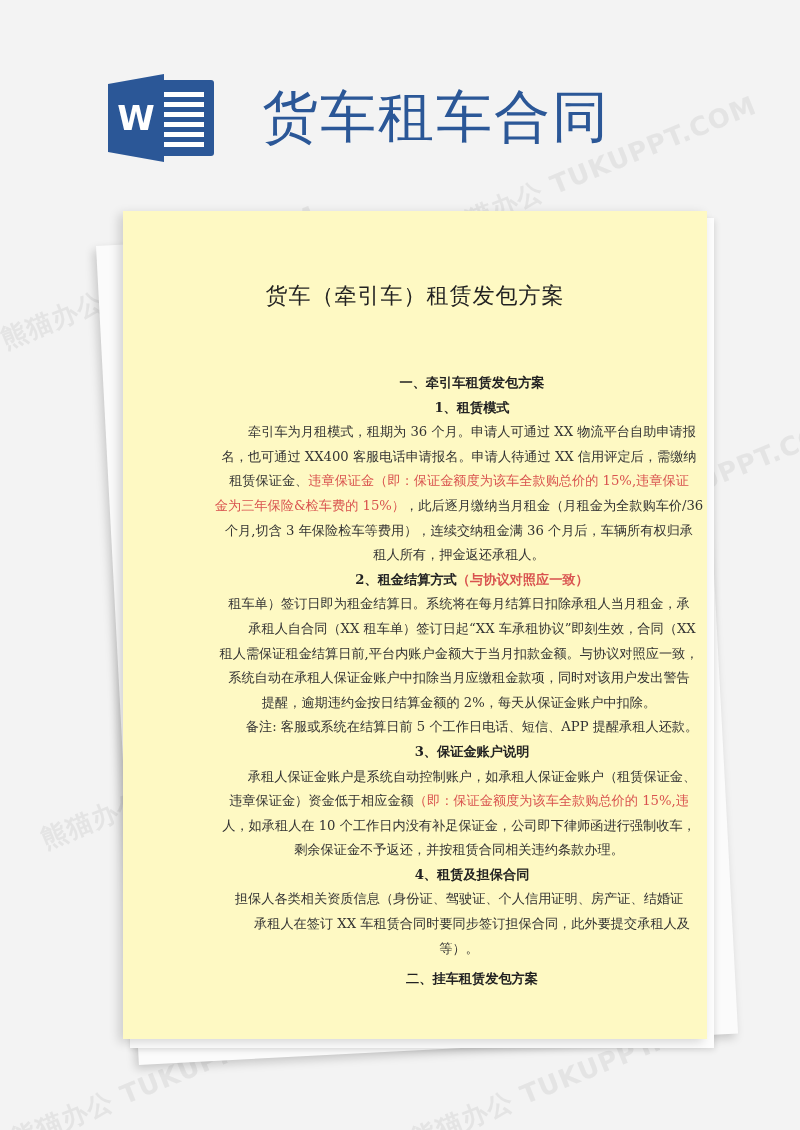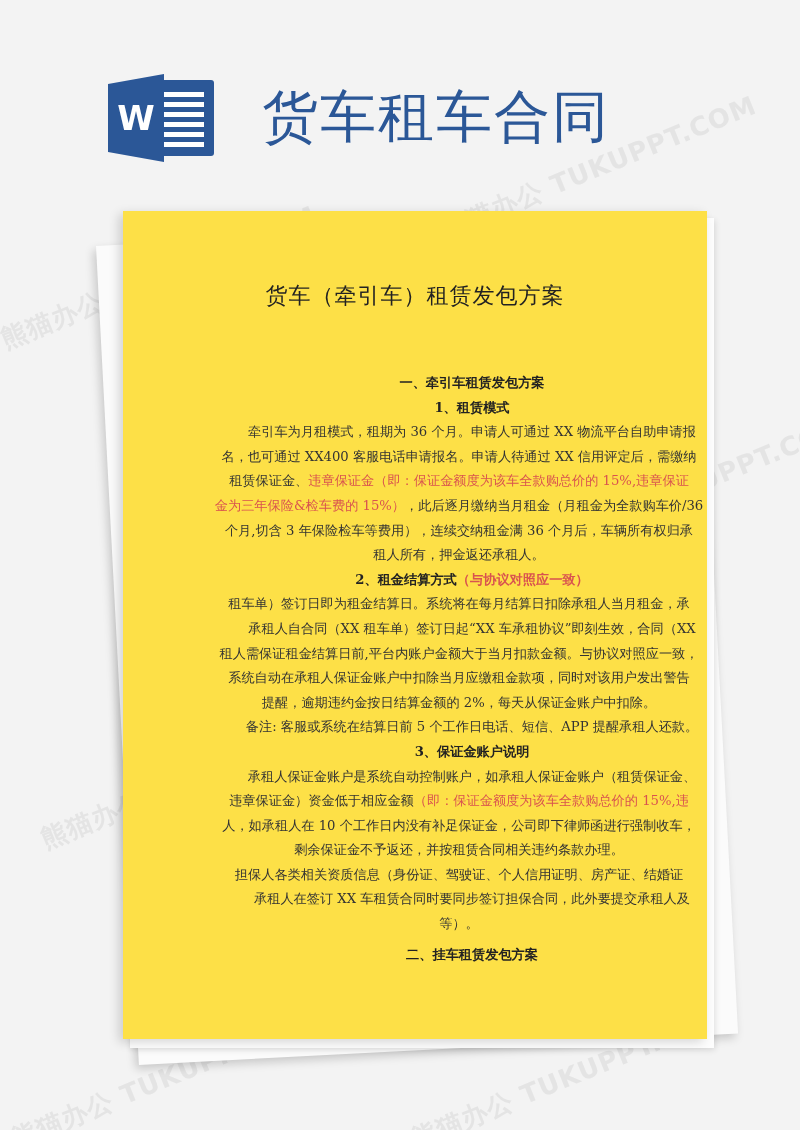--- a/index.html
+++ b/index.html
@@ -24,21 +24,21 @@
       position: absolute; left: 96px; top: 246px; width: 600px; height: 820px;
       background: #fbfbfb; transform: rotate(-3deg); transform-origin: top left;
       box-shadow: -3px 4px 10px rgba(0,0,0,0.18);
     }
     .page-mid {
       position: absolute; left: 130px; top: 218px; width: 584px; height: 830px;
       background: #fdfdfd; box-shadow: 1px 2px 6px rgba(0,0,0,0.12);
     }
     .page {
       position: absolute; left: 123px; top: 211px; width: 584px; height: 828px;
-      background: #fde047; box-shadow: -4px 3px 10px rgba(0,0,0,0.16);
+      background: #fef9c3; box-shadow: -4px 3px 10px rgba(0,0,0,0.16);
     }
     .doc-title {
       position: absolute; left: 0; top: 70px; width: 584px; text-align: center;
       font-family: "DejaVu Sans", "Liberation Sans", sans-serif;
       font-size: 22px; color: #222; letter-spacing: 1px;
     }
     .content { position: absolute; left: 88px; top: 160px; width: 496px; text-align: center; }
     .line { font-size: 13.2px; line-height: 24.6px; color: #333; white-space: nowrap; }
     .h1 { padding-left: 26px; font-weight: bold; color: #222; }
     .h2 { padding-left: 26px; font-weight: bold; color: #222; }
@@ -94,19 +94,20 @@
     <div class="line">系统自动在承租人保证金账户中扣除当月应缴租金款项，同时对该用户发出警告</div>
     <div class="line">提醒，逾期违约金按日结算金额的 2%，每天从保证金账户中扣除。</div>
     <div class="line p-first">备注: 客服或系统在结算日前 5 个工作日电话、短信、APP 提醒承租人还款。</div>
 
     <div class="line h2">3、保证金账户说明</div>
     <div class="line p-first">承租人保证金账户是系统自动控制账户，如承租人保证金账户（租赁保证金、</div>
     <div class="line"><span>违章保证金）资金低于相应金额</span><span class="red">（即：保证金额度为该车全款购总价的 15%,违</span></div>
     <div class="line">人，如承租人在 10 个工作日内没有补足保证金，公司即下律师函进行强制收车，</div>
     <div class="line">剩余保证金不予返还，并按租赁合同相关违约条款办理。</div>
 
+    <div class="line h2">4、租赁及担保合同</div>
     <div class="line">担保人各类相关资质信息（身份证、驾驶证、个人信用证明、房产证、结婚证</div>
     <div class="line p-first">承租人在签订 XX 车租赁合同时要同步签订担保合同，此外要提交承租人及</div>
     <div class="line">等）。</div>
 
     <div class="line h1" style="margin-top:6px;">二、挂车租赁发包方案</div>
   </div>
 </div>
 
 </body></html>

